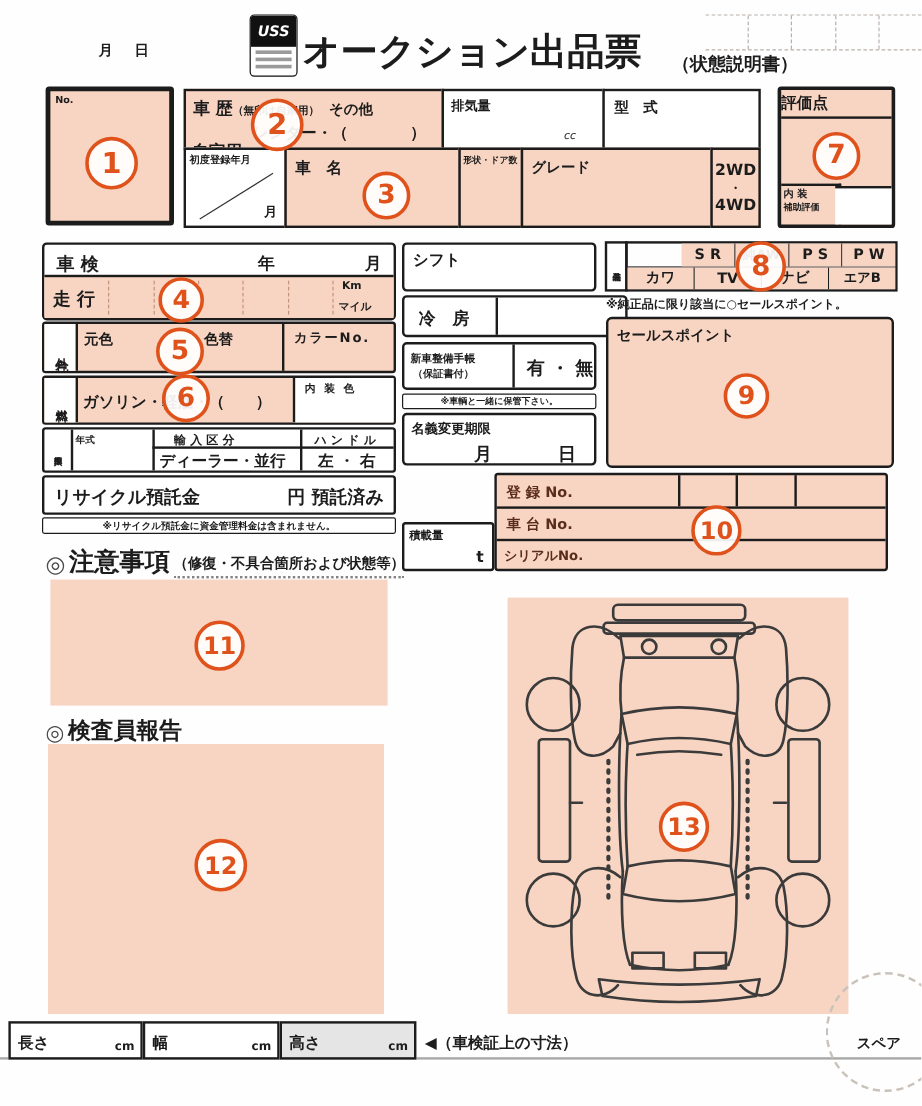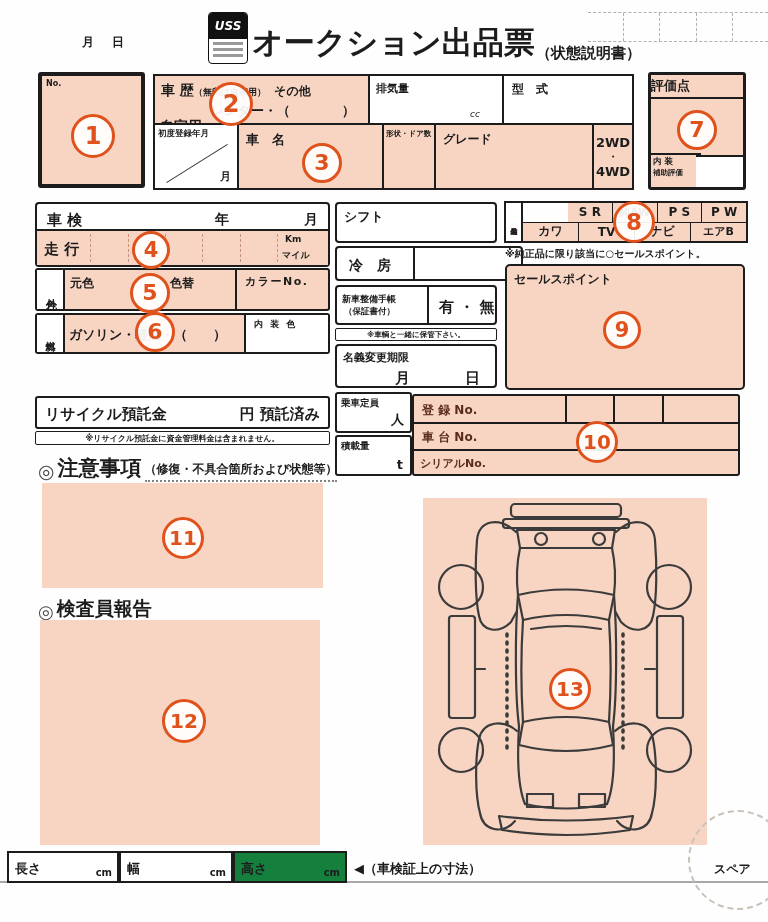--- a/index.html
+++ b/index.html
@@ -39,21 +39,21 @@
   <span class="abs b" style="left:112px;top:34px;font-size:12px;">日</span>
 
   <div class="logo">
     <div class="logo-top">USS</div>
     <div class="logo-bar"></div>
     <div class="logo-bar"></div>
     <div class="logo-bar"></div>
   </div>
 
   <span class="abs" style="left:252px;top:22px;font-size:31px;font-weight:900;letter-spacing:0px;">オークション出品票</span>
-  <span class="abs b" style="left:536px;top:44px;font-size:15px;">（状態説明書）</span>
+  <span class="abs b" style="left:560px;top:44px;font-size:15px;">（状態説明書）</span>
 
   <div class="dotted-grid">
     <div></div>
       <div></div>
       <div></div>
       <div></div>
       <div style="border-right:none;"></div>
   </div>
 
   <div class="cell pink" style="left:38px;top:72px;width:107px;height:116px;border-width:4px;border-radius:3px;">
@@ -142,20 +142,33 @@
   <div class="cell pink" style="left:35px;top:313px;width:295px;height:41px;border-width:2.5px;border-radius:3px;">
     <div style="position:absolute;left:0;top:0;width:26px;height:100%;border-right:2px solid #1c1c1c;background:#fff;display:flex;align-items:center;justify-content:center;">
       <span class="vtext b" style="font-size:10px;">燃料</span>
     </div>
     <span class="abs b" style="left:32px;top:11px;font-size:13px;white-space:nowrap;">ガソリン・軽油・（　　）</span>
     <div style="position:absolute;right:0;top:0;width:82px;height:100%;border-left:2px solid #1c1c1c;background:#fff;">
       <span class="abs b" style="left:8px;top:3px;font-size:9px;letter-spacing:2px;">内 装 色</span>
     </div>
   </div>
 
+  <div class="cell" style="left:35px;top:356px;width:295px;height:38px;border-radius:3px;background:#fff;">
+    <div style="position:absolute;left:0;top:0;width:22px;height:100%;border-right:2px solid #1c1c1c;display:flex;align-items:center;justify-content:center;overflow:hidden;">
+      <span class="vtext b" style="font-size:7px;letter-spacing:0;">輸入車用</span>
+    </div>
+    <span class="abs b" style="left:26px;top:3px;font-size:8px;">年式</span>
+    <div class="hairline" style="left:90px;top:0;width:2px;height:100%;"></div>
+    <span class="abs b" style="left:108px;top:2px;font-size:10px;">輸 入 区 分</span>
+    <span class="abs b" style="left:96px;top:17px;font-size:13px;">ディーラー・並行</span>
+    <div class="hairline" style="left:213px;top:0;width:2px;height:100%;"></div>
+    <div class="hairline" style="left:90px;top:14px;width:201px;height:1.5px;"></div>
+    <span class="abs b" style="left:225px;top:2px;font-size:10px;">ハ ン ド ル</span>
+    <span class="abs b" style="left:228px;top:17px;font-size:13px;">左 ・ 右</span>
+  </div>
 
   <div class="cell" style="left:35px;top:396px;width:295px;height:33px;border-width:2.5px;border-radius:3px;background:#fff;">
     <span class="abs b" style="left:8px;top:7px;font-size:15px;">リサイクル預託金</span>
     <span class="abs b" style="right:8px;top:7px;font-size:15px;">円 預託済み</span>
   </div>
   <div class="note-box" style="left:35px;top:431px;width:295px;height:14px;">
     <span class="b" style="font-size:8px;">※リサイクル預託金に資金管理料金は含まれません。</span>
   </div>
 
   <div class="cell" style="left:335px;top:202px;width:162px;height:41px;border-width:2.5px;border-radius:4px;background:#fff;">
@@ -199,24 +212,20 @@
       <div class="equip-cell" style="flex:1;">ナビ</div>
       <div class="equip-cell" style="flex:1;border-right:none;font-size:11px;">エアB</div>
     </div>
   </div>
   <span class="abs b" style="left:505px;top:247px;font-size:10px;">※純正品に限り該当に○セールスポイント。</span>
 
   <div class="cell pink" style="left:505px;top:264px;width:240px;height:126px;border-radius:5px;">
     <span class="abs b" style="left:7px;top:5px;font-size:12px;">セールスポイント</span>
   </div>
 
-  <div class="cell" style="left:335px;top:392px;width:77px;height:41px;border-width:2.5px;border-radius:3px;background:#fff;">
-    <span class="abs b" style="left:4px;top:3px;font-size:9.5px;">乗車定員</span>
-    <span class="abs b" style="right:6px;bottom:2px;font-size:13px;">人</span>
-  </div>
   <div class="cell" style="left:335px;top:435px;width:77px;height:41px;border-width:2.5px;border-radius:3px;background:#fff;">
     <span class="abs b" style="left:4px;top:3px;font-size:9.5px;">積載量</span>
     <span class="abs b" style="right:7px;bottom:2px;font-size:13px;">t</span>
   </div>
 
   <div class="cell pink" style="left:412px;top:394px;width:328px;height:82px;border-width:2.5px;border-radius:3px;">
     <div class="hairline" style="left:0;top:26px;width:100%;height:1.5px;"></div>
     <div class="hairline" style="left:0;top:53px;width:100%;height:1.5px;"></div>
     <div class="hairline" style="left:151px;top:0;width:1.5px;height:26px;"></div>
     <div class="hairline" style="left:199px;top:0;width:1.5px;height:26px;"></div>
@@ -283,21 +292,21 @@
   <div class="abs" style="left:688px;top:810px;width:96px;height:96px;border:2px dashed #c9c2ba;border-radius:50%;"></div>
 
   <div class="cell" style="left:7px;top:851px;width:112px;height:32px;background:#fff;">
     <span class="abs b" style="left:6px;top:7px;font-size:13px;">長さ</span>
     <span class="abs b" style="right:5px;bottom:3px;font-size:10px;">cm</span>
   </div>
   <div class="cell" style="left:119px;top:851px;width:114px;height:32px;background:#fff;">
     <span class="abs b" style="left:6px;top:7px;font-size:13px;">幅</span>
     <span class="abs b" style="right:5px;bottom:3px;font-size:10px;">cm</span>
   </div>
-  <div class="cell" style="left:233px;top:851px;width:114px;height:32px;background:#15803d;">
+  <div class="cell" style="left:233px;top:851px;width:114px;height:32px;background:#e5e5e5;">
     <span class="abs b" style="left:6px;top:7px;font-size:13px;">高さ</span>
     <span class="abs b" style="right:5px;bottom:3px;font-size:10px;">cm</span>
   </div>
   <span class="abs b" style="left:354px;top:860px;font-size:13px;">◀（車検証上の寸法）</span>
   <span class="abs b" style="left:714px;top:861px;font-size:12px;">スペア</span>
 
   <div class="circle" style="left:71px;top:114px;width:44px;height:44px;font-size:24px;border-width:3.5px;">1</div>
   <div class="circle" style="left:209px;top:82px;width:44px;height:44px;font-size:24px;border-width:3.5px;">2</div>
   <div class="circle" style="left:302px;top:143px;width:40px;height:40px;font-size:22px;">3</div>
   <div class="circle" style="left:132px;top:231px;width:38px;height:38px;font-size:21px;">4</div>

